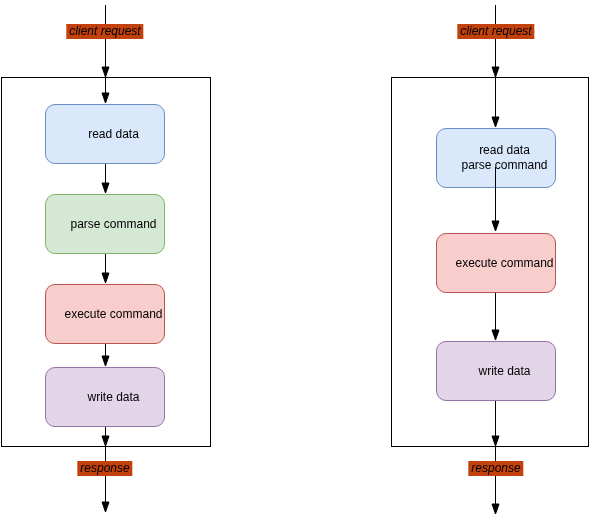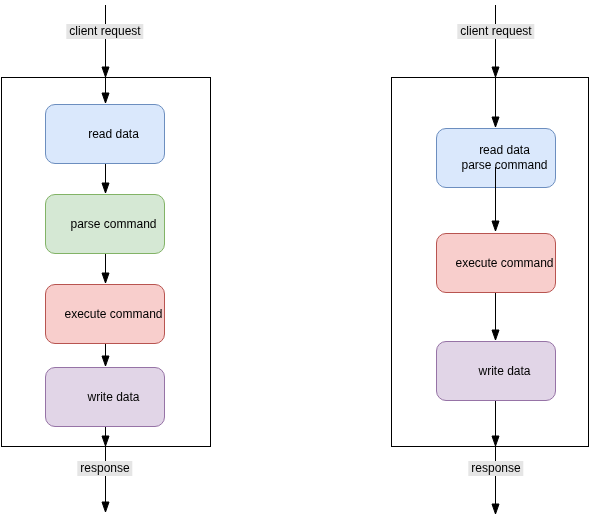--- a/index.html
+++ b/index.html
@@ -38,25 +38,26 @@
   .overlay {
     position: absolute;
     left: 0; top: 0;
     width: 601px; height: 526px;
     z-index: 2;
     pointer-events: none;
   }
   .edge-label {
     position: absolute;
     transform: translateX(-50%);
-    background: #e5e5e5;
+    background: #c2410c;
     padding: 1px 3px;
     z-index: 3;
     line-height: 13px;
     white-space: nowrap;
+    font-style: italic;
   }
   
   .cont-left  { left: 1px;   top: 77px; width: 210px; height: 370px; }
   .cont-right { left: 391px; top: 77px; width: 198px; height: 370px; }
   .nodeL { left: 45px; }
   .nodeR { left: 436px; }
   .l-step0 { top: 104px; }
   .l-step1 { top: 194px; }
   .l-step2 { top: 284px; }
   .l-step3 { top: 367px; }

